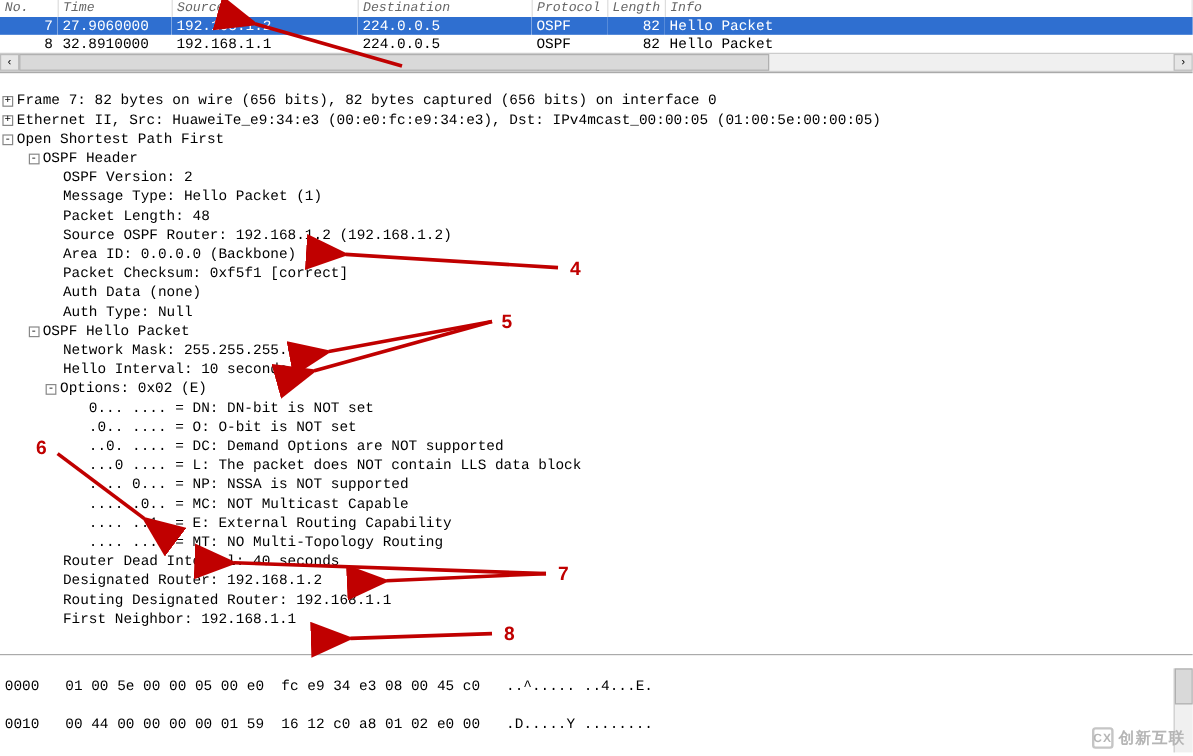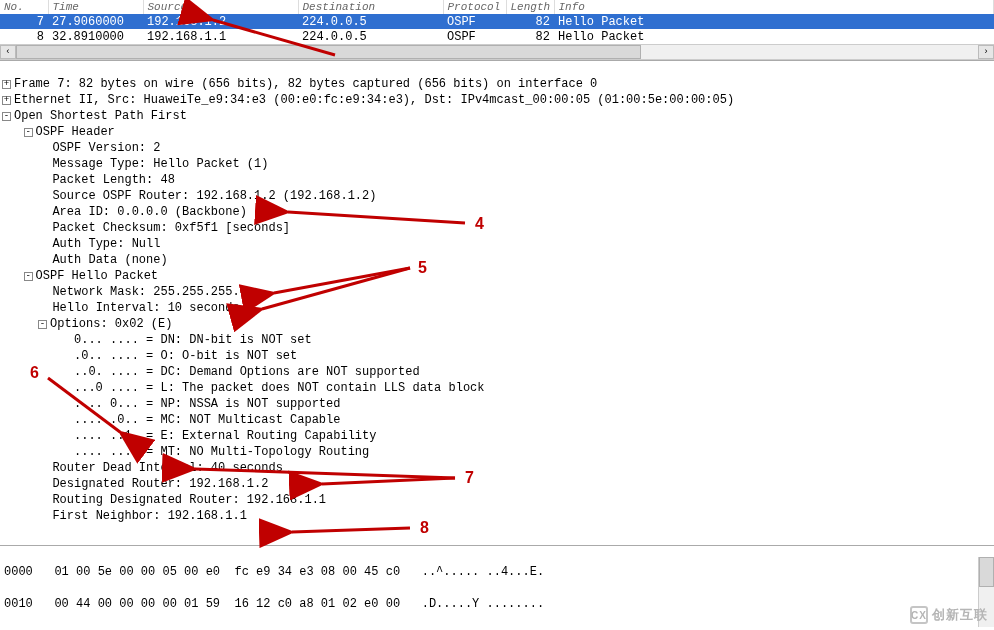--- a/index.html
+++ b/index.html
@@ -144,23 +144,23 @@
 <div class="details">
 <div class="line"><span class="exp">+</span><span>Frame 7: 82 bytes on wire (656 bits), 82 bytes captured (656 bits) on interface 0</span></div>
 <div class="line"><span class="exp">+</span><span>Ethernet II, Src: HuaweiTe_e9:34:e3 (00:e0:fc:e9:34:e3), Dst: IPv4mcast_00:00:05 (01:00:5e:00:00:05)</span></div>
 <div class="line"><span class="exp">-</span><span>Open Shortest Path First</span></div>
 <div class="line">   <span class="exp">-</span><span>OSPF Header</span></div>
 <div class="line">       <span>OSPF Version: 2</span></div>
 <div class="line">       <span>Message Type: Hello Packet (1)</span></div>
 <div class="line">       <span>Packet Length: 48</span></div>
 <div class="line">       <span>Source OSPF Router: 192.168.1.2 (192.168.1.2)</span></div>
 <div class="line">       <span>Area ID: 0.0.0.0 (Backbone)</span></div>
-<div class="line">       <span>Packet Checksum: 0xf5f1 [seconds]</span></div>
+<div class="line">       <span>Packet Checksum: 0xf5f1 [correct]</span></div>
+<div class="line">       <span>Auth Data (none)</span></div>
 <div class="line">       <span>Auth Type: Null</span></div>
-<div class="line">       <span>Auth Data (none)</span></div>
 <div class="line">   <span class="exp">-</span><span>OSPF Hello Packet</span></div>
 <div class="line">       <span>Network Mask: 255.255.255.0</span></div>
 <div class="line">       <span>Hello Interval: 10 seconds</span></div>
 <div class="line">     <span class="exp">-</span><span>Options: 0x02 (E)</span></div>
 <div class="line">          <span>0... .... = DN: DN-bit is NOT set</span></div>
 <div class="line">          <span>.0.. .... = O: O-bit is NOT set</span></div>
 <div class="line">          <span>..0. .... = DC: Demand Options are NOT supported</span></div>
 <div class="line">          <span>...0 .... = L: The packet does NOT contain LLS data block</span></div>
 <div class="line">          <span>.... 0... = NP: NSSA is NOT supported</span></div>
 <div class="line">          <span>.... .0.. = MC: NOT Multicast Capable</span></div>

